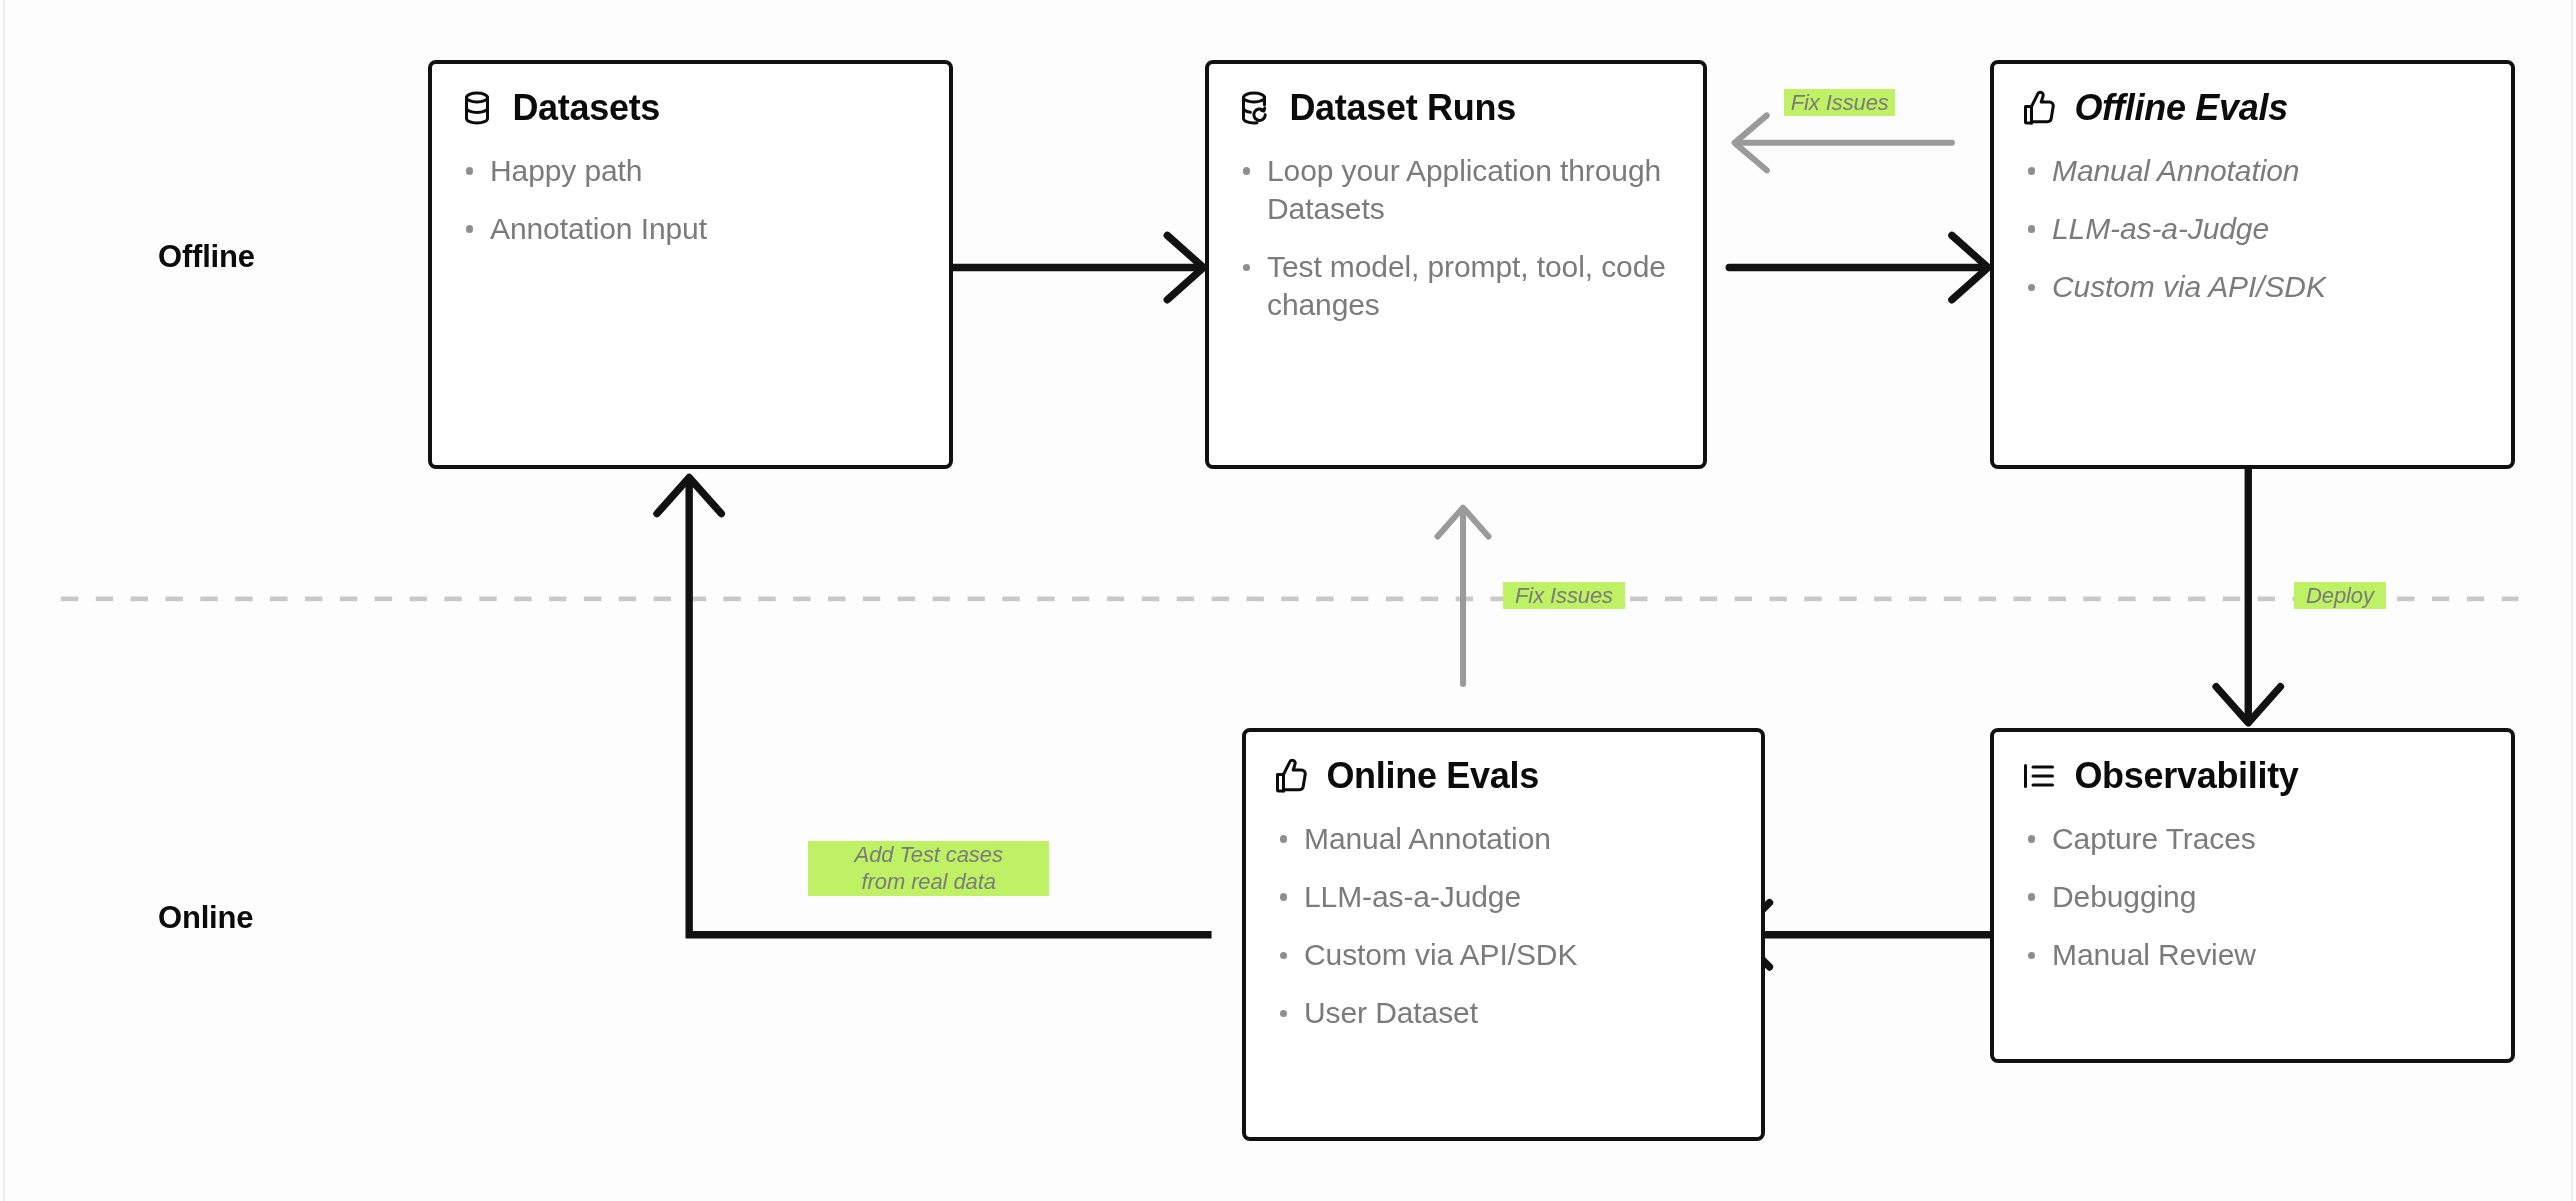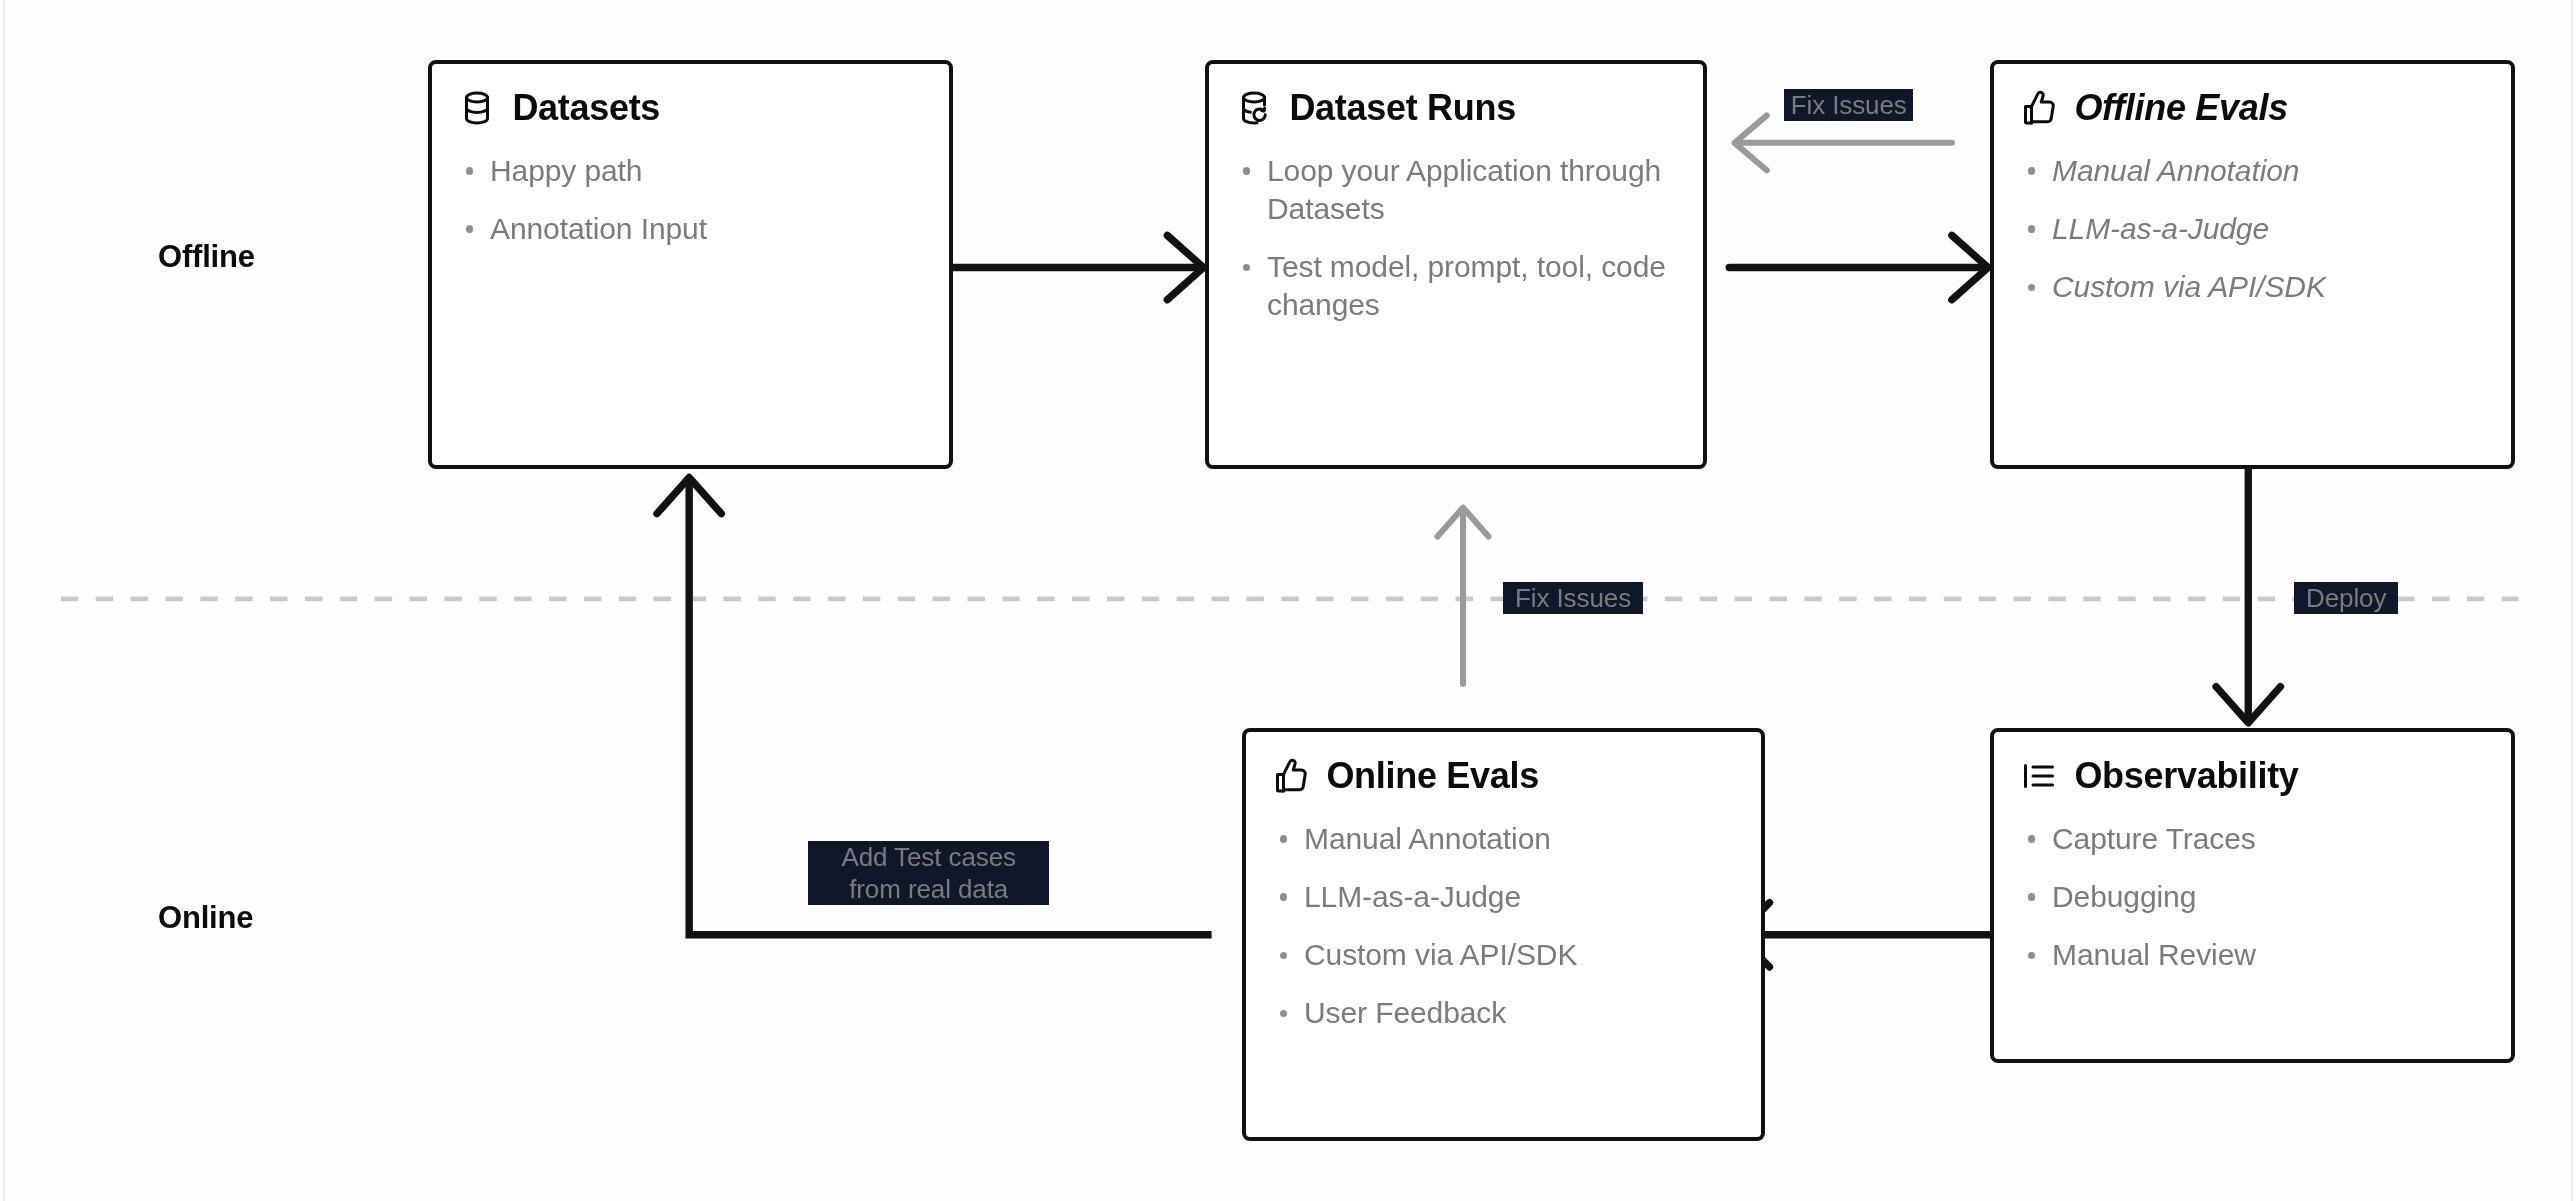--- a/index.html
+++ b/index.html
@@ -90,26 +90,27 @@
     font-size: 31px;
     font-weight: bold;
     color: #0b0b0b;
     white-space: nowrap;
     letter-spacing: -0.2px;
   }
 
   
   .edge-label {
     position: absolute;
-    font-size: 26px;
+    font-size: 22px;
     color: #7b7b7b;
     white-space: nowrap;
     letter-spacing: -0.1px;
-    background: #0f172a;
+    background: #bef264;
     line-height: 1.24;
+    font-style: italic;
   }
   .edge-label.center { text-align: center; }
 
   
   #wires {
     position: absolute;
     left: 0; top: 0;
     width: 2576px; height: 1201px;
     pointer-events: none;
   }
@@ -240,21 +241,21 @@
           <path d="M3 11h4v11H3.5a.5.5 0 0 1-.5-.5z"></path>
           <path d="M7 11l4.2-8.4a1.9 1.9 0 0 1 3.4 1.7L13.5 8H19a2.5 2.5 0 0 1 2.45 3l-1.3 8a2.5 2.5 0 0 1-2.45 2.1H7"></path>
         </svg>
       </span>
       <span class="node-title">Online Evals</span>
     </div>
     <ul class="bullets">
       <li>Manual Annotation</li>
       <li>LLM-as-a-Judge</li>
       <li>Custom via API/SDK</li>
-      <li>User Feedback</li>
+      <li>User Dataset</li>
     </ul>
   </div>
 
   <div class="node" style="left:1990px; top:728px; width:525px; height:335px;">
     <div class="node-head">
       <span class="node-icon">
         <svg viewBox="0 0 24 24" fill="none" stroke="currentColor" stroke-width="2" stroke-linecap="round" stroke-linejoin="round">
           <path d="M3 5v14"></path>
           <line x1="8" y1="6" x2="21" y2="6"></line>
           <line x1="8" y1="12" x2="21" y2="12"></line>

